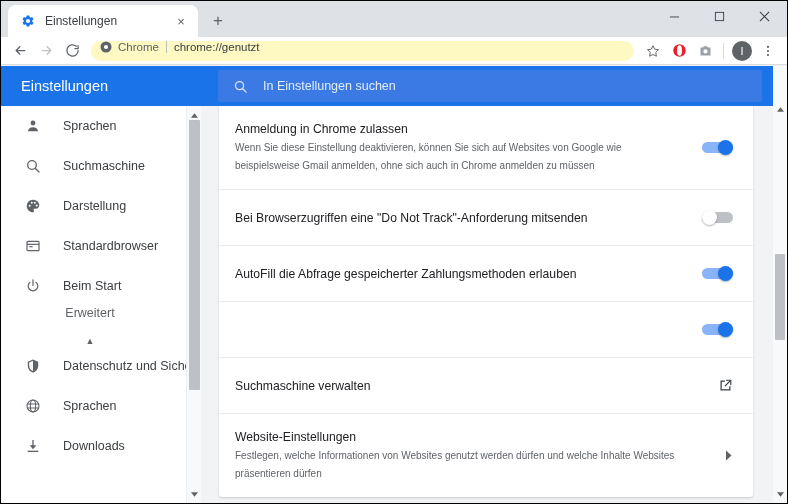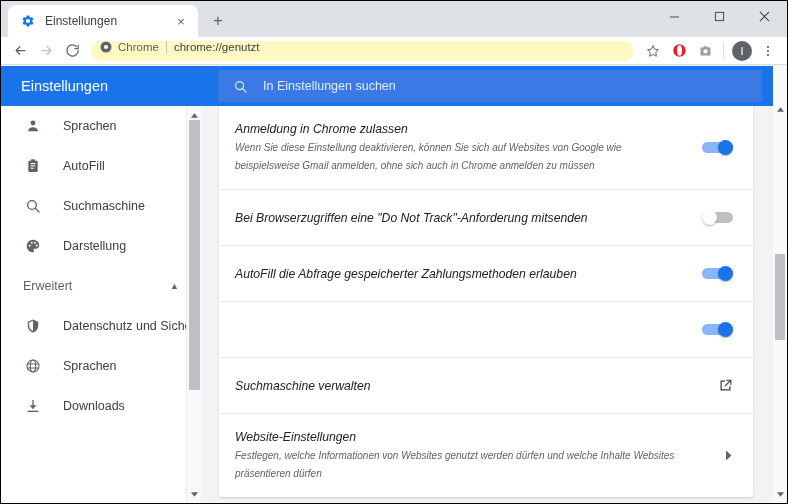--- a/index.html
+++ b/index.html
@@ -125,21 +125,21 @@
     overflow: hidden;
   }
   .nav-item {
     height: 40px; display: flex; align-items: center;
     padding-left: 22px;
   }
   .nav-icon { width: 20px; height: 20px; flex:0 0 20px; color: #5f6368; display:flex; align-items:center; justify-content:center;}
   .nav-label { font-size: 12.5px; color: #3c4043; margin-left: 20px; white-space: nowrap; }
   .nav-section {
     height: 40px; display: flex; align-items: center;
-    padding-left: 22px; padding-right: 22px;
+    padding-right: 22px; flex-direction: column;
   }
   .nav-section-label { font-size: 12.5px; color: #5f6368; flex: 1 1 auto; }
   .nav-section-arrow { color: #5f6368; font-size: 9px; }
 
   
   .sb-scroll {
     position: absolute; right: 0; top: 105px; width: 15px; bottom: 0;
     background: #f8f9fa; border-left: 1px solid #eceff1;
   }
   .sb-arrow { position:absolute; left:0; width:15px; height:14px; display:flex; align-items:center; justify-content:center; color:#5f6368; font-size:8px;}
@@ -159,21 +159,21 @@
     border-radius: 0 0 3px 3px;
     box-shadow: 0 1px 2px rgba(60,64,67,.22);
   }
   .row {
     display: flex; align-items: center;
     padding: 14px 20px 14px 16px;
     border-bottom: 1px solid #ebebeb;
     min-height: 56px;
   }
   .row:last-child { border-bottom: none; }
-  .row-text { flex: 1 1 auto; min-width: 0; padding-right: 16px; font-style: italic; }
+  .row-text { flex: 1 1 auto; min-width: 0; padding-right: 16px; }
   .row-title { font-size: 12.2px; color: #202124; line-height: 18px; }
   .row-sub { font-size: 10px; color: #5f6368; line-height: 18px; margin-top: 1px; }
   .row-ctl { flex: 0 0 auto; display: flex; align-items: center; justify-content: flex-end; width: 36px; }
 
   
   .toggle { position: relative; width: 31px; height: 13px; border-radius: 7px; }
   .toggle .track { position:absolute; left:0; top:1px; width: 31px; height: 11px; border-radius: 6px; }
   .toggle .knob { position:absolute; top:-1px; width: 15px; height: 15px; border-radius: 50%; box-shadow: 0 1px 2px rgba(0,0,0,.3); }
   .toggle.on .track { background: #8ab4f8; }
   .toggle.on .knob { right: 0; background: #1a73e8; }
@@ -311,32 +311,20 @@
     <div class="nav-item">
       <span class="nav-icon">
         <svg width="16" height="16" viewBox="0 0 24 24" fill="#5f6368">
           <circle cx="12" cy="7.5" r="3.6"></circle>
             <path d="M4.5 20c0-4.1 3.4-6.3 7.5-6.3s7.5 2.2 7.5 6.3z"></path>
         </svg>
       </span>
       <span class="nav-label">Sprachen</span>
     </div>
 
-    <div class="nav-item">
-      <span class="nav-icon">
-        <svg width="16" height="16" viewBox="0 0 24 24" fill="none" stroke="#5f6368" stroke-width="1.8">
-          <rect x="5" y="4" width="14" height="17" rx="1.5" fill="#5f6368" stroke="none"></rect>
-          <rect x="8.5" y="7.5" width="7" height="1.6" fill="#ffffff" stroke="none"></rect>
-          <rect x="8.5" y="11" width="7" height="1.6" fill="#ffffff" stroke="none"></rect>
-          <rect x="8.5" y="14.5" width="4.5" height="1.6" fill="#ffffff" stroke="none"></rect>
-          <rect x="9" y="2" width="6" height="3" rx="1" fill="#5f6368" stroke="none"></rect>
-        </svg>
-      </span>
-      <span class="nav-label">AutoFill</span>
-    </div>
 
     <div class="nav-item">
       <span class="nav-icon">
         <svg width="16" height="16" viewBox="0 0 24 24" fill="none" stroke="#5f6368" stroke-width="2" stroke-linecap="round">
           <circle cx="10.5" cy="10.5" r="6.5"></circle>
             <path d="M15.4 15.4L21 21"></path>
         </svg>
       </span>
       <span class="nav-label">Suchmaschine</span>
     </div>
@@ -347,21 +335,40 @@
           <path d="M12 2.6C6.8 2.6 2.6 6.8 2.6 12S6.8 21.4 12 21.4c.9 0 1.6-.7 1.6-1.6 0-.4-.2-.8-.5-1.1-.3-.3-.4-.6-.4-1 0-.9.7-1.6 1.6-1.6h1.9c2.9 0 5.2-2.3 5.2-5.2 0-4.6-4.2-8.3-9.4-8.3z"></path>
           <circle cx="7" cy="11.5" r="1.5" fill="#ffffff"></circle>
           <circle cx="10.2" cy="7.2" r="1.5" fill="#ffffff"></circle>
           <circle cx="14.8" cy="7.2" r="1.5" fill="#ffffff"></circle>
           <circle cx="17.6" cy="11.3" r="1.5" fill="#ffffff"></circle>
         </svg>
       </span>
       <span class="nav-label">Darstellung</span>
     </div>
 
-
+    <div class="nav-item">
+      <span class="nav-icon">
+        <svg width="16" height="16" viewBox="0 0 24 24" fill="none" stroke="#5f6368" stroke-width="1.8">
+          <rect x="3" y="5" width="18" height="14" rx="1.5"></rect>
+          <path d="M3 9.5h18"></path>
+            <path d="M6.5 13h5"></path>
+        </svg>
+      </span>
+      <span class="nav-label">Standardbrowser</span>
+    </div>
+
+    <div class="nav-item">
+      <span class="nav-icon">
+        <svg width="16" height="16" viewBox="0 0 24 24" fill="none" stroke="#5f6368" stroke-width="1.8" stroke-linecap="round">
+          <path d="M7.5 6.4a7.2 7.2 0 1 0 9 0"></path>
+            <path d="M12 2.6v8.6"></path>
+        </svg>
+      </span>
+      <span class="nav-label">Beim Start</span>
+    </div>
 
     <div class="nav-section">
       <span class="nav-section-label">Erweitert</span>
       <span class="nav-section-arrow">▲</span>
     </div>
 
     <div class="nav-item">
       <span class="nav-icon">
         <svg width="16" height="16" viewBox="0 0 24 24" fill="#5f6368">
           <path d="M12 2.3L4.2 5.6v5.9c0 4.7 3.3 9.1 7.8 10.2 4.5-1.1 7.8-5.5 7.8-10.2V5.6z"></path>

